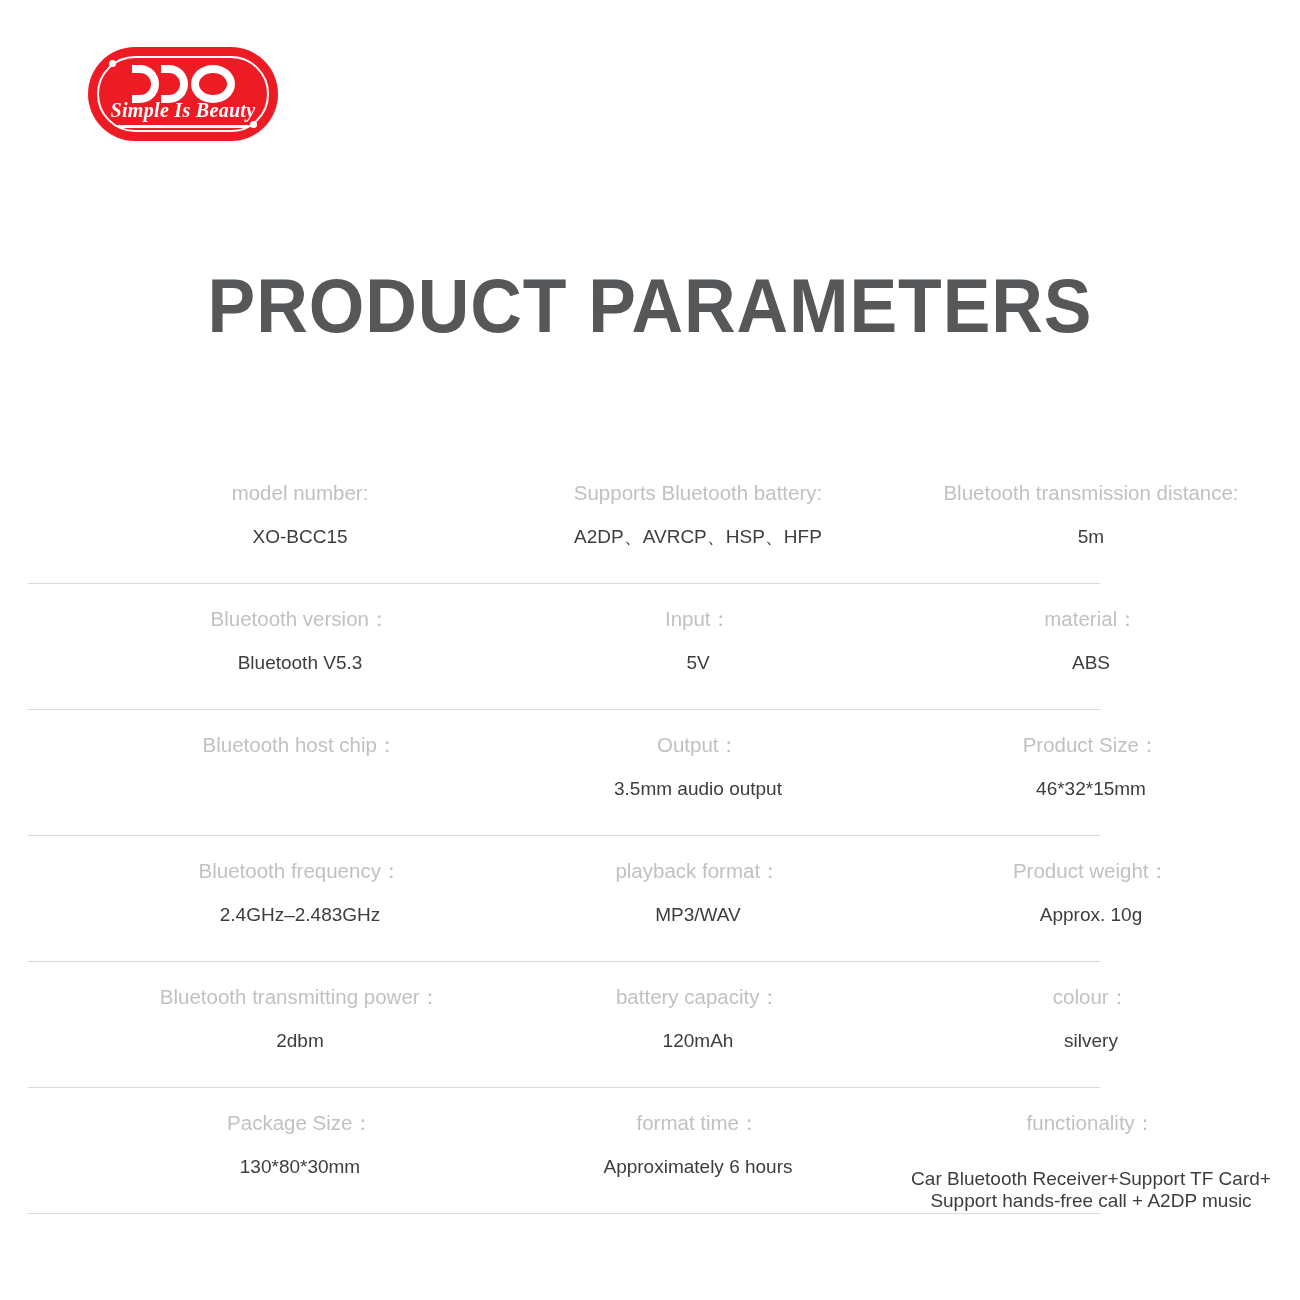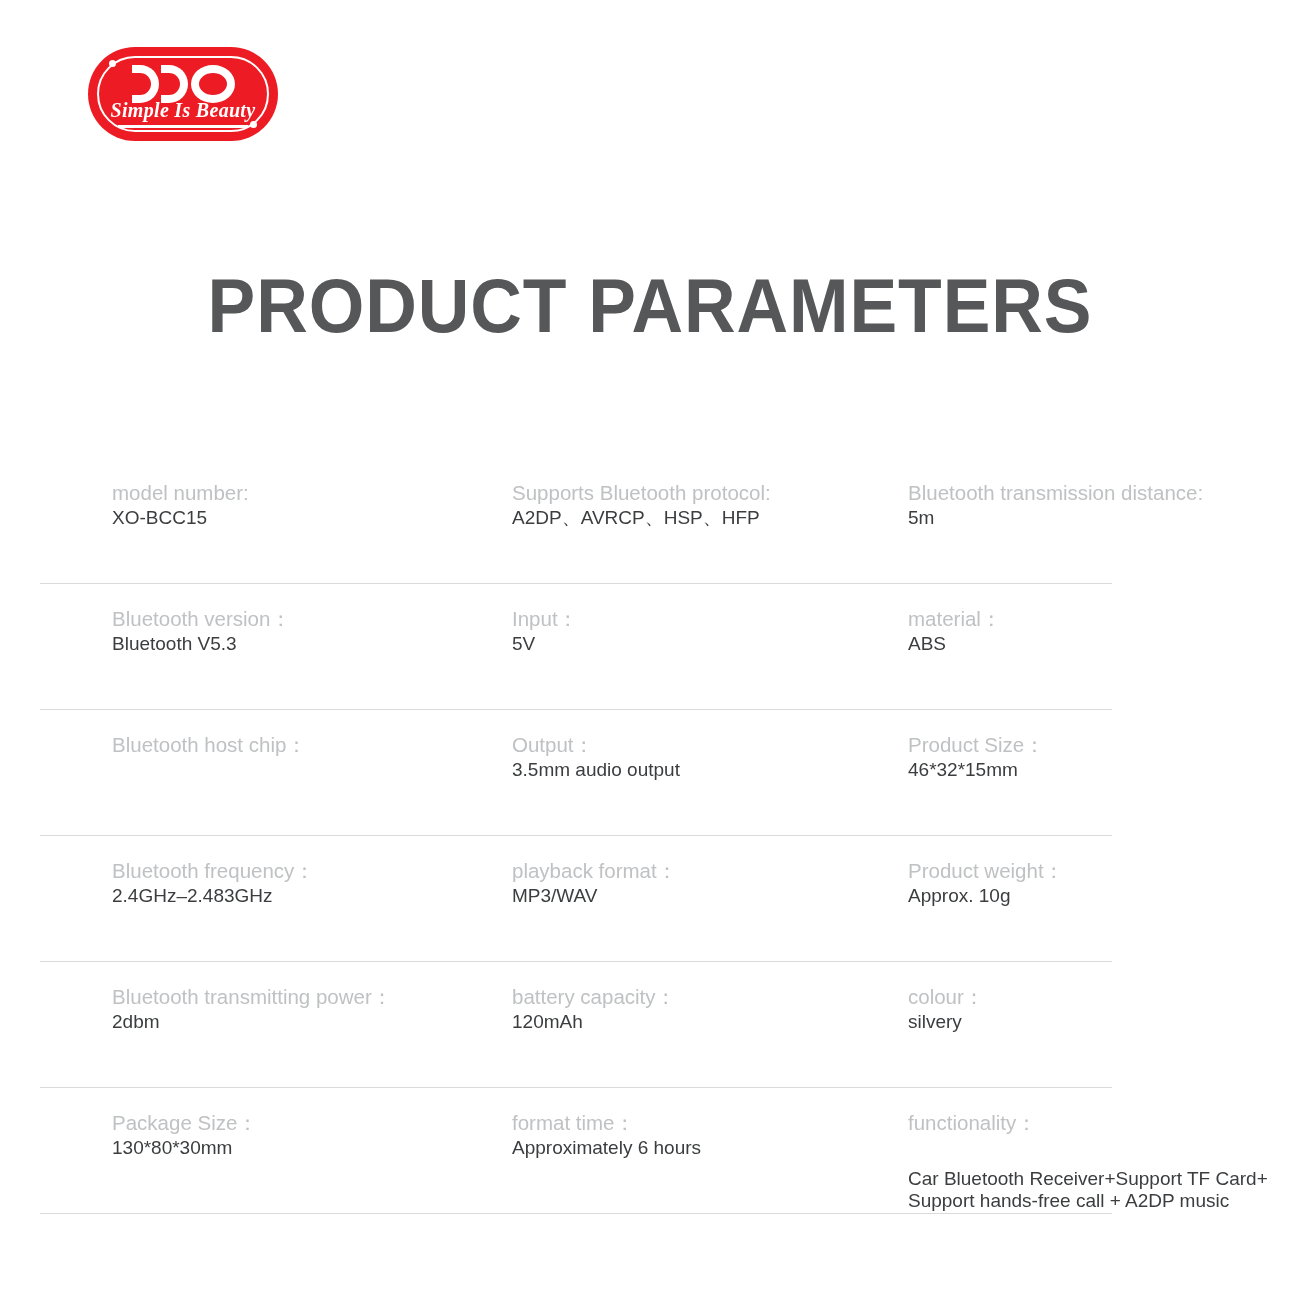--- a/index.html
+++ b/index.html
@@ -127,23 +127,24 @@
     font-size: 76px;
     line-height: 86px;
     color: #555759;
     letter-spacing: 1px;
     transform: scaleX(0.94);
   }
 
   
   .spec-table {
     position: absolute;
-    left: 12px;
+    left: 0;
     top: 458px;
     width: 1120px;
+    text-align: center;
   }
   .spec-row {
     position: relative;
     height: 126px;
   }
   .spec-row .divider {
     position: absolute;
     left: 28px;
     right: 20px;
     bottom: 0;
@@ -159,20 +160,21 @@
   .cell.c3 { left: 896px;  width: 390px; }
 
   .cell-label {
     font-size: 20.5px;
     line-height: 26px;
     color: #bfc1c3;
     font-weight: normal;
     white-space: nowrap;
   }
   .cell-value {
+    margin-top: 19px;
     font-size: 19px;
     line-height: 24px;
     color: #3b3d3f;
     white-space: pre-line;
   }
   .cell-value.tight {
     line-height: 22px;
     margin-top: 32px;
   }
 </style>
@@ -195,21 +197,21 @@
 <div class="page-title">PRODUCT PARAMETERS</div>
 
 <div class="spec-table">
 
   <div class="spec-row">
     <div class="cell c1">
       <div class="cell-label">model number:</div>
       <div class="cell-value">XO-BCC15</div>
     </div>
     <div class="cell c2">
-      <div class="cell-label">Supports Bluetooth protocol:</div>
+      <div class="cell-label">Supports Bluetooth battery:</div>
       <div class="cell-value">A2DP、AVRCP、HSP、HFP</div>
     </div>
     <div class="cell c3">
       <div class="cell-label">Bluetooth transmission distance:</div>
       <div class="cell-value">5m</div>
     </div>
     <div class="divider"></div>
   </div>
 
   <div class="spec-row">

